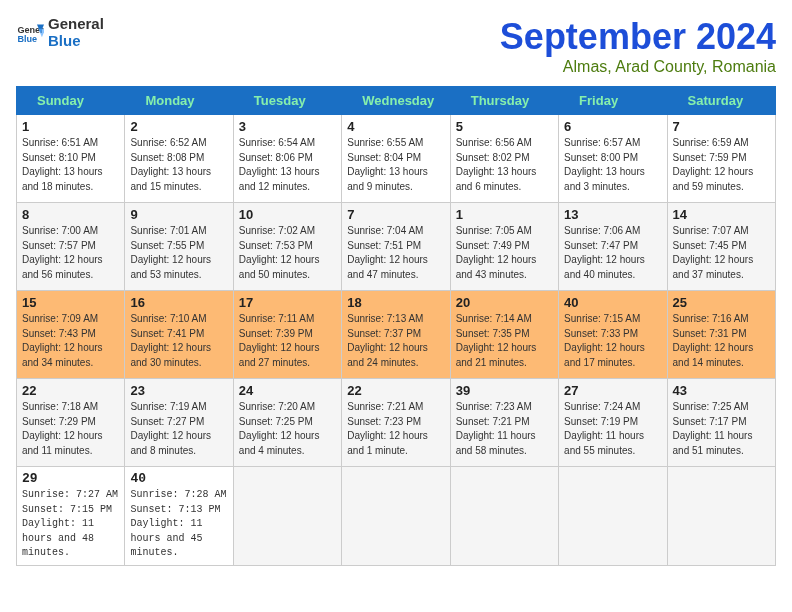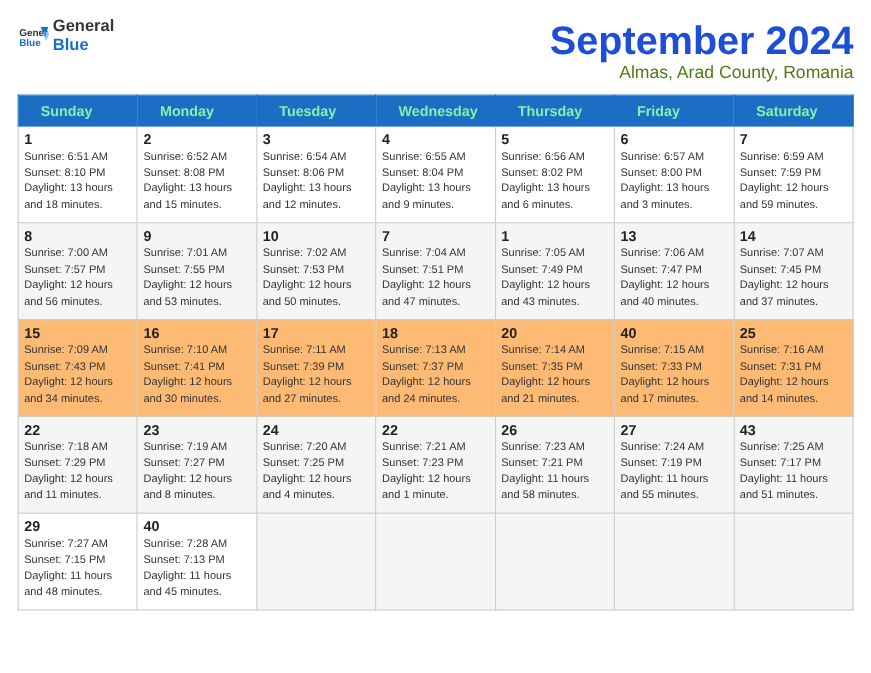--- a/index.html
+++ b/index.html
@@ -310,21 +310,21 @@
       </td>
         <td>
         <span class="day-num">22</span>
         <div class="day-info">
           Sunrise: 7:21 AM<br>
           Sunset: 7:23 PM<br>
           Daylight: 12 hours and 1 minute.
         </div>
       </td>
         <td>
-        <span class="day-num">26</span>
+        <span class="day-num">39</span>
         <div class="day-info">
           Sunrise: 7:23 AM<br>
           Sunset: 7:21 PM<br>
           Daylight: 11 hours and 58 minutes.
         </div>
       </td>
         <td>
         <span class="day-num">27</span>
         <div class="day-info">
           Sunrise: 7:24 AM<br>
@@ -334,21 +334,21 @@
       </td>
         <td>
         <span class="day-num">43</span>
         <div class="day-info">
           Sunrise: 7:25 AM<br>
           Sunset: 7:17 PM<br>
           Daylight: 11 hours and 51 minutes.
         </div>
       </td>
       </tr>
-      <tr style="background: rgb(255, 255, 255);">
+      <tr style="background: rgb(255, 255, 255); font-family: Liberation Mono, monospace;">
         <td>
         <span class="day-num">29</span>
         <div class="day-info">
           Sunrise: 7:27 AM<br>
           Sunset: 7:15 PM<br>
           Daylight: 11 hours and 48 minutes.
         </div>
       </td>
         <td>
         <span class="day-num">40</span>

